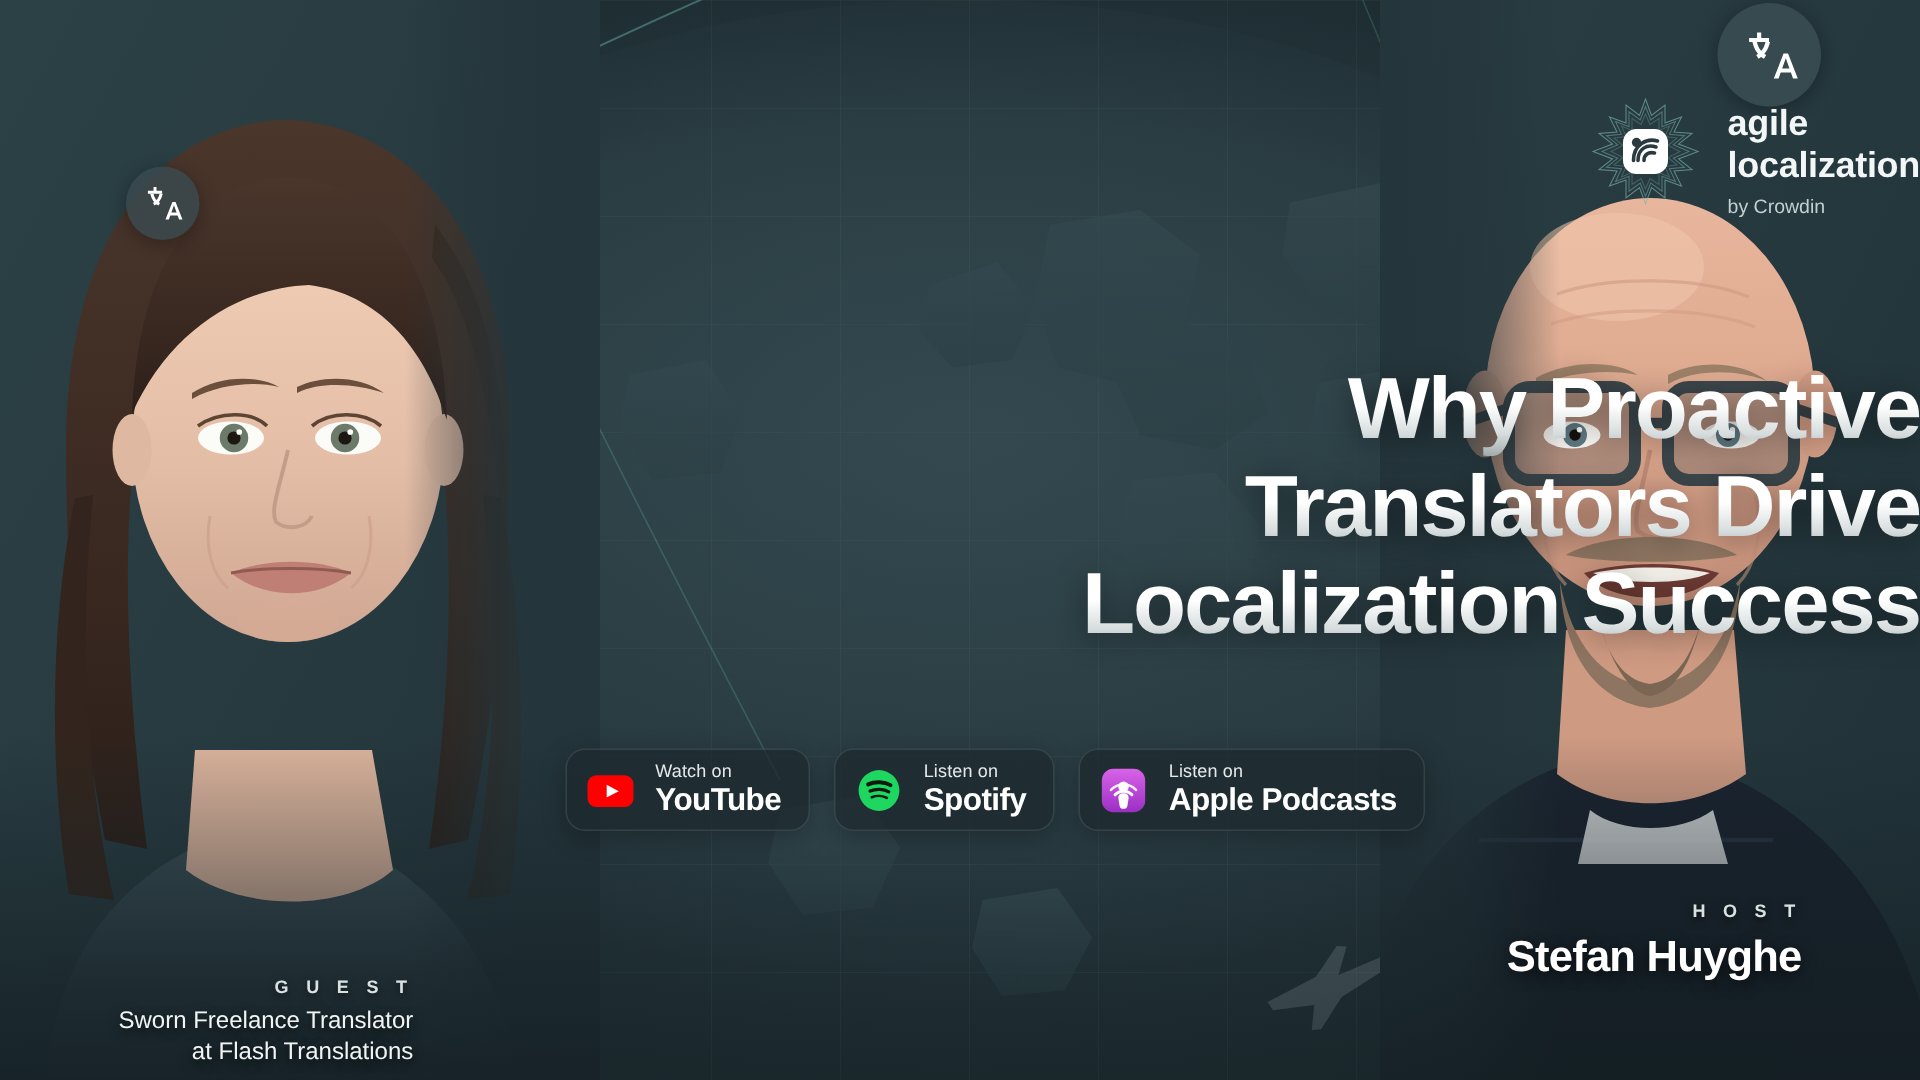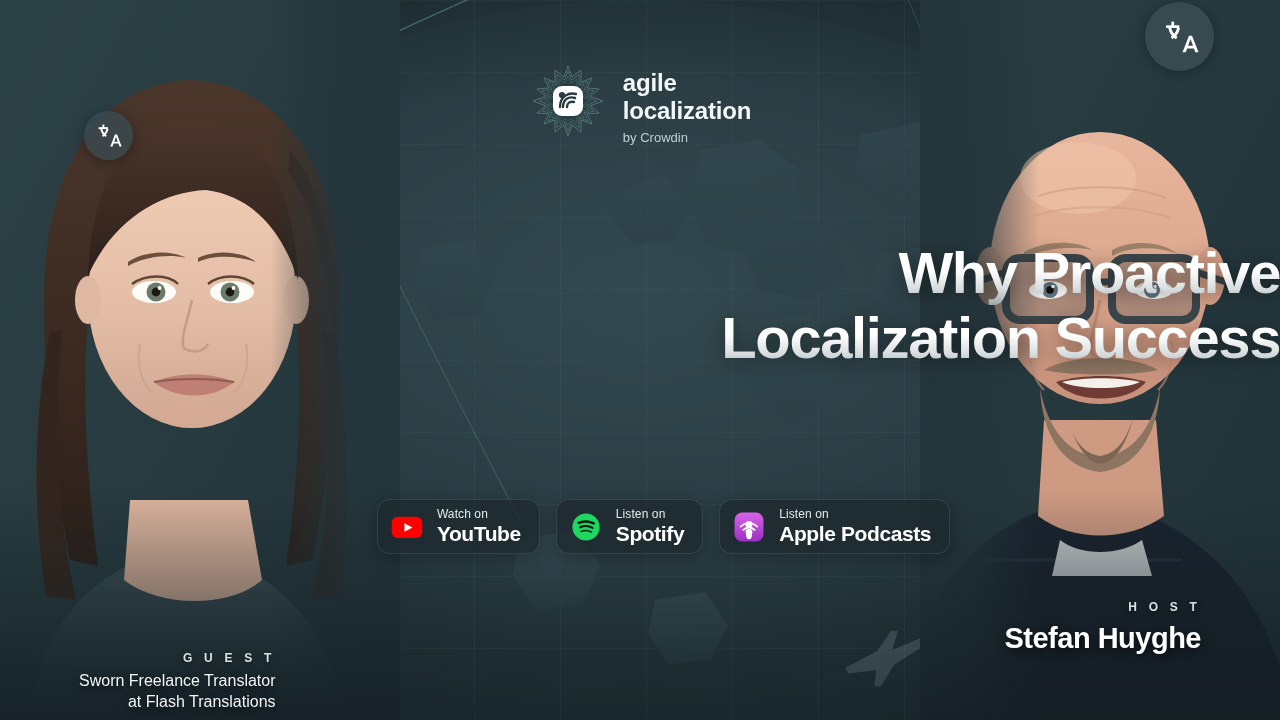--- a/index.html
+++ b/index.html
@@ -55,21 +55,21 @@
   }
   .person-bottomfade{
     position:absolute; left:0; right:0; bottom:0; height:230px;
     background:linear-gradient(to bottom, rgba(26,40,45,0) 0%, rgba(22,34,39,.55) 60%, rgba(20,31,36,.85) 100%);
     pointer-events:none;
   }
 
   
   .brand{
     position:absolute; left:0; right:0; top:62px;
-    display:flex; justify-content:center; align-items:flex-start; gap:16px;
+    display:flex; justify-content:flex-end; align-items:flex-start; gap:16px;
   }
   .brand-mark{ position:relative; width:78px; height:78px; flex:0 0 auto; }
   .brand-mark svg{ position:absolute; inset:0; width:78px; height:78px; }
   .brand-text{ padding-top:9px; }
   .brand-line{
     color:#f2f6f6; font-size:24px; line-height:24px; font-weight:700;
     letter-spacing:-.2px;
   }
   .brand-line.two{ margin-top:4px; }
   .brand-sub{
@@ -397,20 +397,21 @@
     </div>
     <div class="brand-text">
       <div class="brand-line one">agile</div>
       <div class="brand-line two">localization</div>
       <div class="brand-sub">by Crowdin</div>
     </div>
   </div>
 
   <div class="title">
     <div class="title-line">Why Proactive</div>
+    <div class="title-line">Translators Drive</div>
     <div class="title-line">Localization Success</div>
   </div>
 
   <div class="platforms">
 
     <div class="pbtn">
       <svg class="pbtn-icon" viewBox="0 0 40 40">
         <rect x="2" y="8" width="36" height="25" rx="7" fill="#ff0000"></rect>
         <path d="M17 15.5 L26.5 20.5 L17 25.5 Z" fill="#ffffff"></path>
       </svg>

